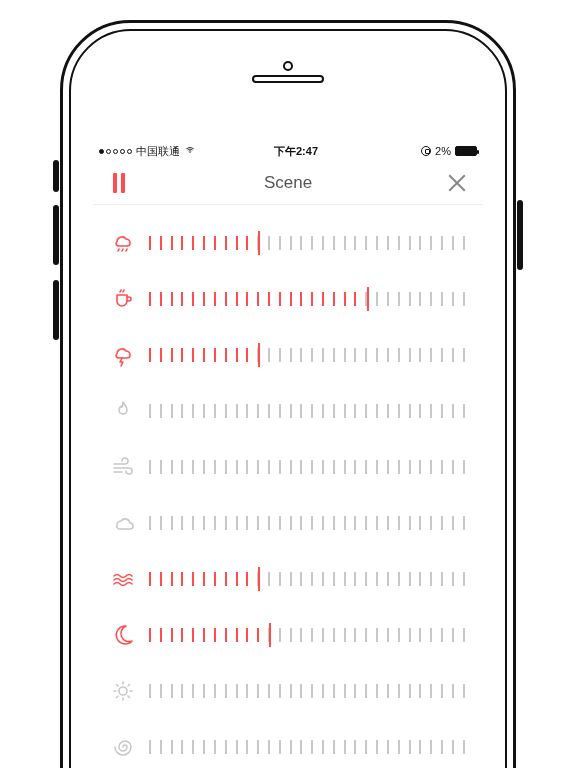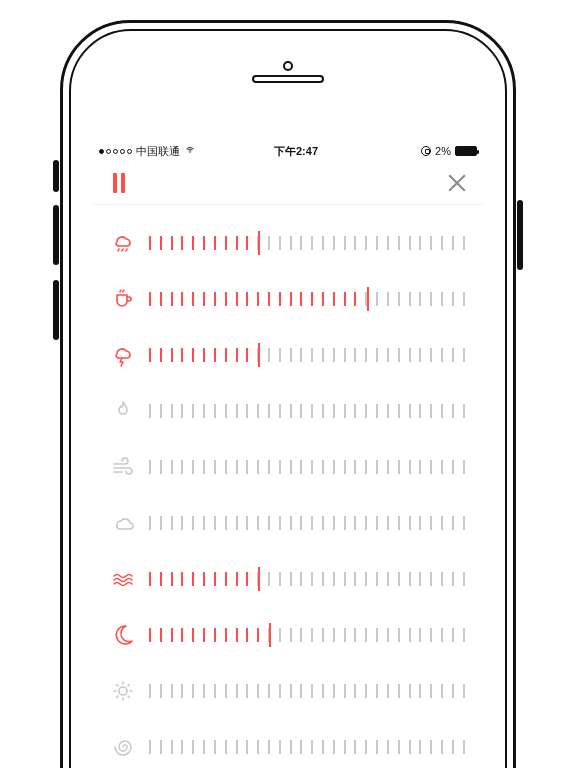--- a/index.html
+++ b/index.html
@@ -184,20 +184,21 @@
           <span>2%</span>
           <span class="battery"></span>
         </div>
       </div>
 
       <div class="navbar">
         <div class="pause-icon">
             <span></span>
             <span></span>
           </div>
+        <div class="nav-title">Scene</div>
         <div class="close-icon"></div>
       </div>
 
       <div class="rows" id="rows">
           <div class="row active">
             <div class="icon"><svg viewBox="0 0 24 24">
                 <use href="#ic-rain"></use>
               </svg></div>
             <div class="slider">
               <div class="ticks">

